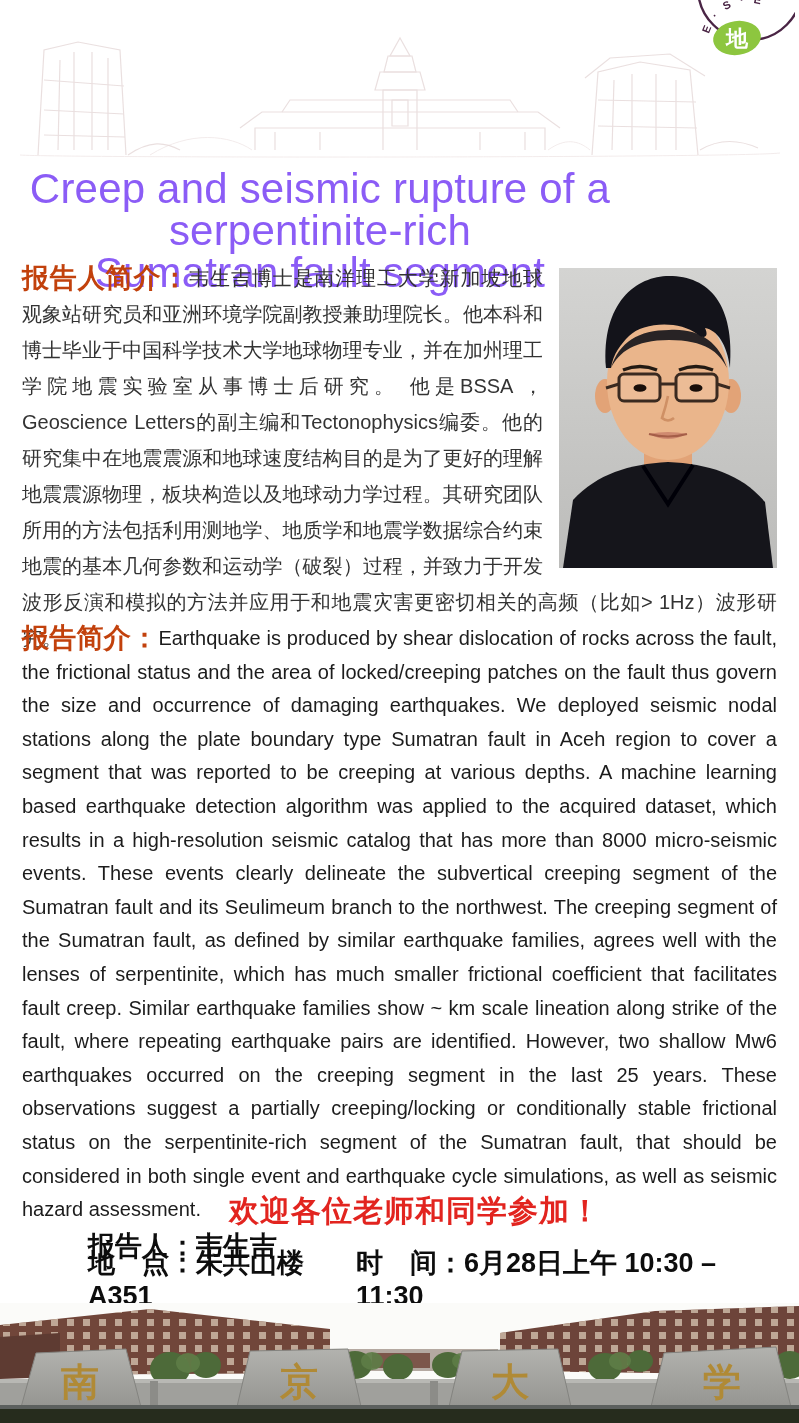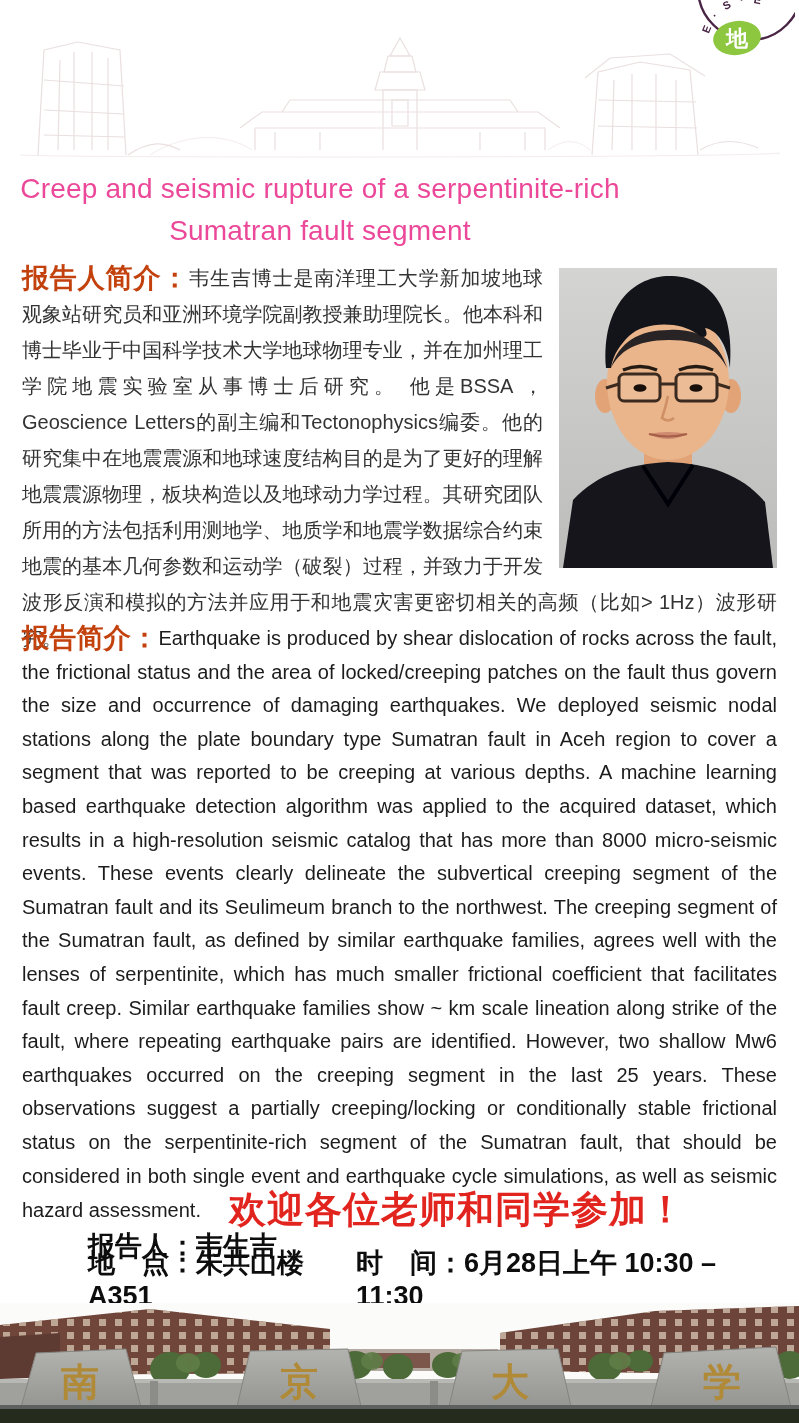--- a/index.html
+++ b/index.html
@@ -7,22 +7,22 @@
     position:relative; width:799px; height:1423px; margin:0 auto;
     background:#ffffff; overflow:hidden;
     font-family:"Liberation Sans","DejaVu Sans",sans-serif;
   }
   
   .header-sketch { position:absolute; top:0; left:0; width:799px; height:162px; }
   .ese-logo { position:absolute; top:0; right:4px; width:108px; height:70px; }
   
   .title-block {
     position:absolute; top:168px; left:0; width:640px;
-    text-align:center; color:#ec4899;
-    font-size:28px; line-height:42px; font-weight:400; letter-spacing:0.2px;
+    text-align:center; color:#8b5cf6;
+    font-size:42px; line-height:42px; font-weight:400; letter-spacing:0.2px;
   }
   
   .bio-section {
     position:absolute; top:260px; left:22px; width:755px;
     font-size:20px; line-height:36px; color:#333333;
     text-align:justify; text-justify:inter-ideograph;
   }
   .speaker-photo {
     float:right; width:218px; height:300px; margin:8px 0 10px 16px;
     display:block;
@@ -30,21 +30,21 @@
   .section-heading {
     font-size:27px; font-weight:700; color:#c2410c; vertical-align:-2px;
   }
   
   .abstract-section {
     position:absolute; top:622px; left:22px; width:755px;
     font-size:20px; line-height:33.6px; color:#1c1c1c;
     text-align:justify;
   }
   .welcome-note {
-    display:inline-block; color:#e2241f; font-size:37px; font-weight:700;
+    display:inline-block; color:#e2241f; font-size:30px; font-weight:700;
     margin-left:28px; vertical-align:-5px; letter-spacing:1px;
   }
   
   .info-block {
     position:absolute; top:1216px; left:88px; width:700px;
     color:#0d0d0d; font-weight:700; font-size:27px;
   }
   .info-row { display:flex; height:48px; align-items:flex-end; }
   .info-row .left-pair  { width:280px; }
   .info-row.second .left-pair { width:270px; }

